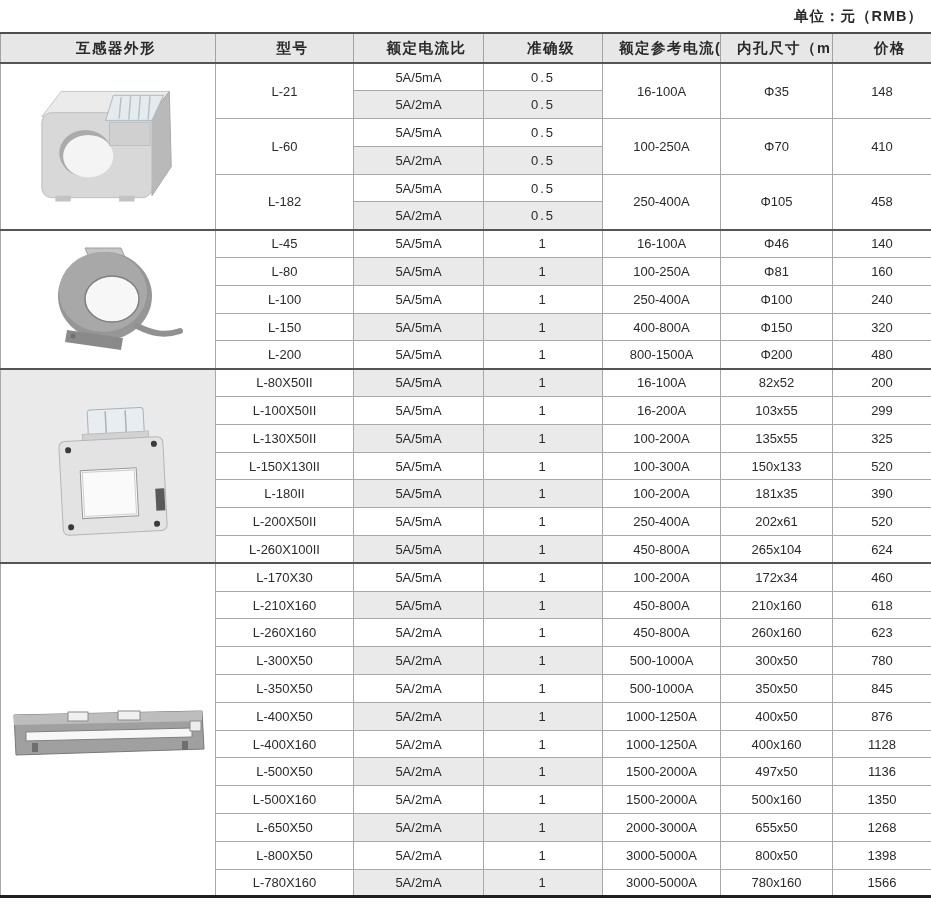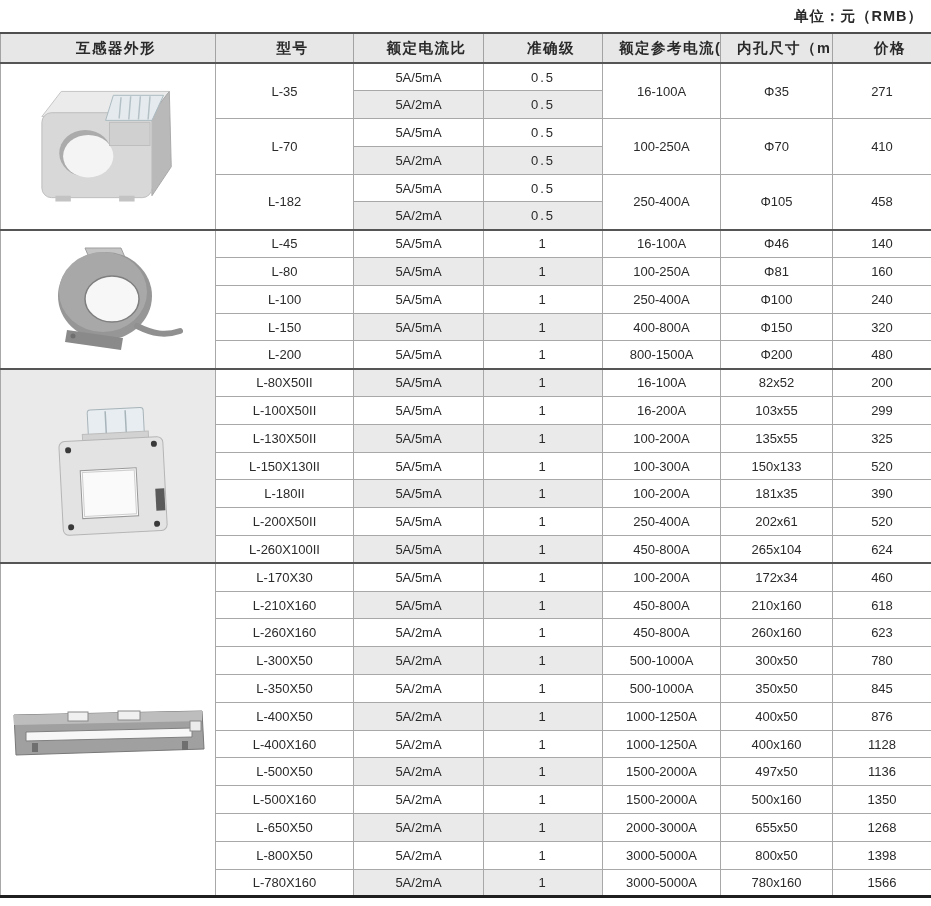--- a/index.html
+++ b/index.html
@@ -56,33 +56,33 @@
               <rect x="16" y="38" width="114" height="88" rx="10" fill="#d8d8d8" stroke="#bdbdbd"></rect>
               <ellipse cx="61" cy="80" rx="27" ry="24" fill="#ababab"></ellipse>
               <ellipse cx="64" cy="83" rx="26" ry="22" fill="#f4f4f4"></ellipse>
               <path d="M90 20 L142 20 L130 46 L82 46 Z" fill="#e4eaed" stroke="#a9b8bf"></path>
               <path d="M98 22 L96 44 M108 21 L106 45 M118 21 L116 45 M128 21 L126 45" stroke="#b3c0c6" stroke-width="1.5" fill="none"></path>
               <rect x="86" y="48" width="42" height="24" fill="#d0d0d0" stroke="#bdbdbd"></rect>
               <rect x="30" y="124" width="16" height="6" fill="#c3c3c3"></rect>
               <rect x="96" y="124" width="16" height="6" fill="#c3c3c3"></rect>
             </svg>
           </td>
-          <td rowspan="2">L-35</td>
+          <td rowspan="2">L-21</td>
           <td>5A/5mA</td>
           <td class="acc">0.5</td>
           <td rowspan="2">16-100A</td>
           <td rowspan="2">Φ35</td>
-          <td rowspan="2">271</td>
-        </tr>
-        <tr class="alt">
-          <td>5A/2mA</td>
-          <td class="acc">0.5</td>
-        </tr>
-        <tr>
-          <td rowspan="2">L-70</td>
+          <td rowspan="2">148</td>
+        </tr>
+        <tr class="alt">
+          <td>5A/2mA</td>
+          <td class="acc">0.5</td>
+        </tr>
+        <tr>
+          <td rowspan="2">L-60</td>
           <td>5A/5mA</td>
           <td class="acc">0.5</td>
           <td rowspan="2">100-250A</td>
           <td rowspan="2">Φ70</td>
           <td rowspan="2">410</td>
         </tr>
         <tr class="alt">
           <td>5A/2mA</td>
           <td class="acc">0.5</td>
         </tr>

